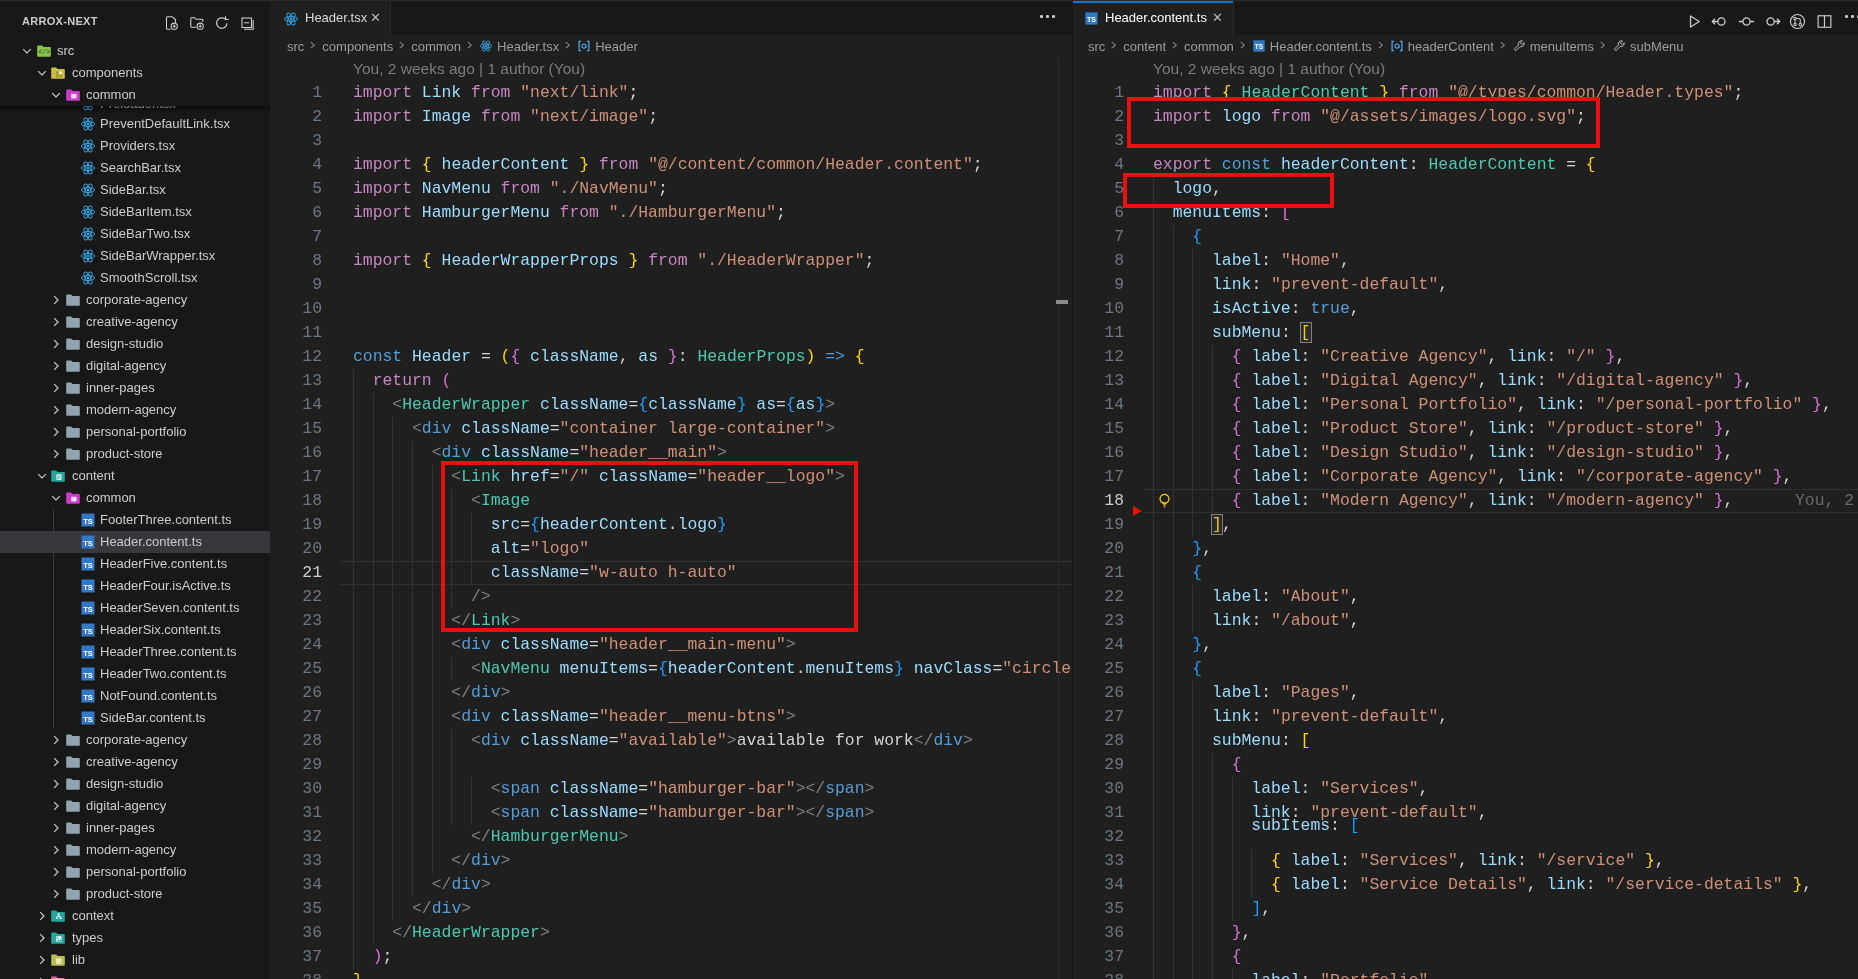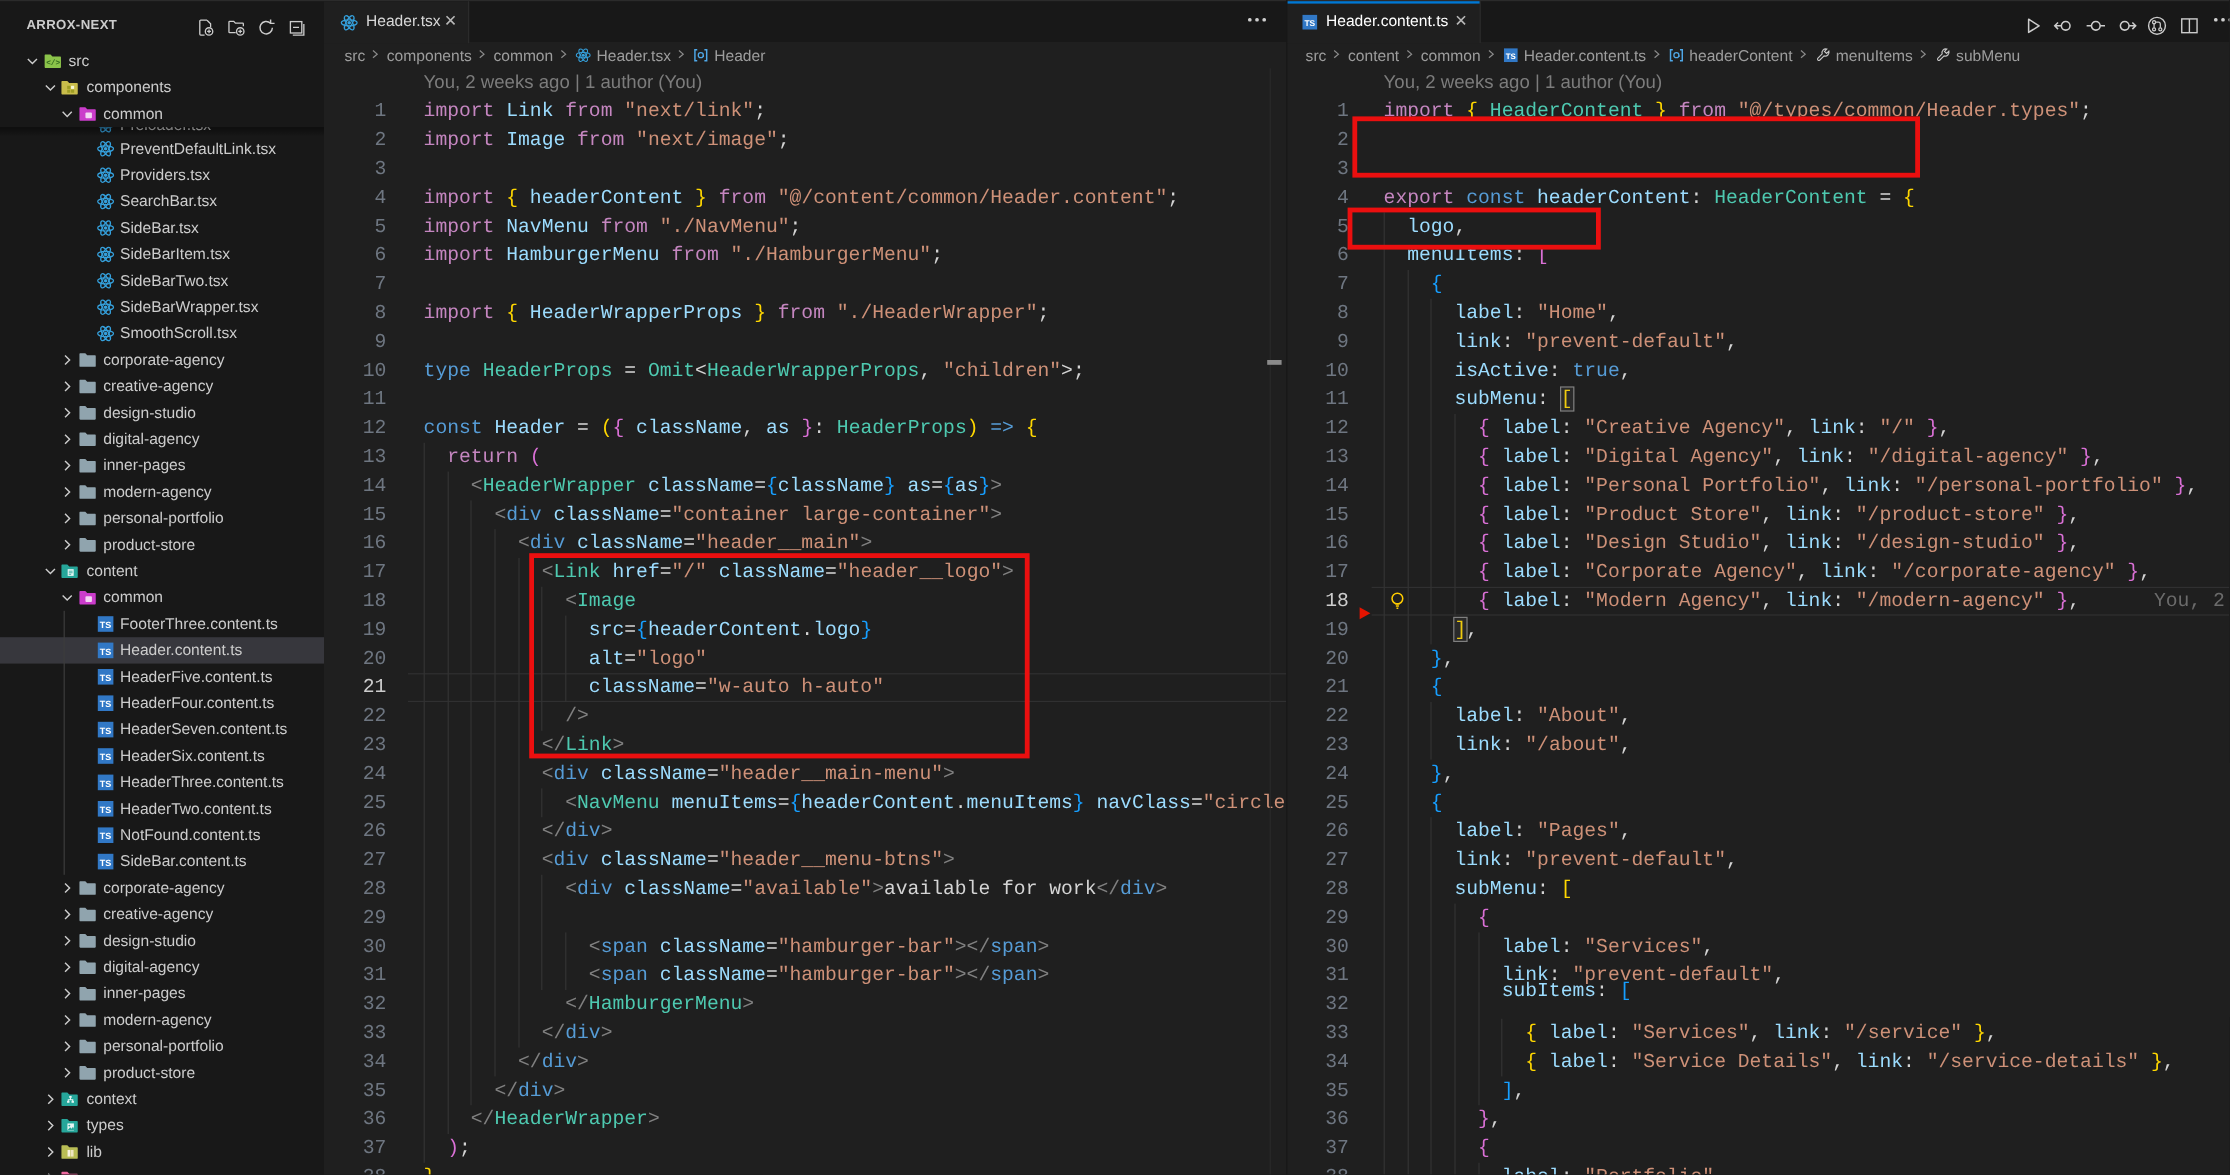--- a/index.html
+++ b/index.html
@@ -277,21 +277,21 @@
           <rect x="1.5" y="1.5" width="13" height="13" fill="#3178c6"></rect>
           <text x="8" y="11.5" font-size="7.5" font-weight="bold" fill="#fff" text-anchor="middle" font-family="Liberation Sans">TS</text>
         </svg>
         <span class="lbl" style="left:100px">HeaderFive.content.ts</span>
       </div>
       <div class="row" style="top:574px">
         <svg class="ficon" style="left:80px" viewBox="0 0 16 16">
           <rect x="1.5" y="1.5" width="13" height="13" fill="#3178c6"></rect>
           <text x="8" y="11.5" font-size="7.5" font-weight="bold" fill="#fff" text-anchor="middle" font-family="Liberation Sans">TS</text>
         </svg>
-        <span class="lbl" style="left:100px">HeaderFour.content.ts</span>
+        <span class="lbl" style="left:100px">HeaderFour.isActive.ts</span>
       </div>
       <div class="row" style="top:596px">
         <svg class="ficon" style="left:80px" viewBox="0 0 16 16">
           <rect x="1.5" y="1.5" width="13" height="13" fill="#3178c6"></rect>
           <text x="8" y="11.5" font-size="7.5" font-weight="bold" fill="#fff" text-anchor="middle" font-family="Liberation Sans">TS</text>
         </svg>
         <span class="lbl" style="left:100px">HeaderSeven.content.ts</span>
       </div>
       <div class="row" style="top:618px">
         <svg class="ficon" style="left:80px" viewBox="0 0 16 16">
@@ -507,21 +507,20 @@
       <div class="cl" style="left:83px;top:177px"><span class="pk">import </span><span class="id">NavMenu</span><span class="pk"> from </span><span class="st">"./NavMenu"</span><span class="pu">;</span></div>
       <div class="ln" style="left:12px;top:201px">6</div>
       <div class="cl" style="left:83px;top:201px"><span class="pk">import </span><span class="id">HamburgerMenu</span><span class="pk"> from </span><span class="st">"./HamburgerMenu"</span><span class="pu">;</span></div>
       <div class="ln" style="left:12px;top:225px">7</div>
       <div class="cl" style="left:83px;top:225px"></div>
       <div class="ln" style="left:12px;top:249px">8</div>
       <div class="cl" style="left:83px;top:249px"><span class="pk">import </span><span class="b1">{ </span><span class="id">HeaderWrapperProps</span><span class="b1"> }</span><span class="pk"> from </span><span class="st">"./HeaderWrapper"</span><span class="pu">;</span></div>
       <div class="ln" style="left:12px;top:273px">9</div>
       <div class="cl" style="left:83px;top:273px"></div>
       <div class="ln" style="left:12px;top:297px">10</div>
-      <div class="cl" style="left:83px;top:297px"><span class="bl">type </span><span class="ty">HeaderProps</span><span class="pu"> = </span><span class="ty">Omit</span><span class="pu">&lt;</span><span class="ty">HeaderWrapperProps</span><span class="pu">, </span><span class="st">"children"</span><span class="pu">&gt;;</span></div>
       <div class="ln" style="left:12px;top:321px">11</div>
       <div class="cl" style="left:83px;top:321px"></div>
       <div class="ln" style="left:12px;top:345px">12</div>
       <div class="cl" style="left:83px;top:345px"><span class="bl">const </span><span class="id">Header</span><span class="pu"> = </span><span class="b1">(</span><span class="b2">{</span><span class="id"> className</span><span class="pu">,</span><span class="id"> as</span><span class="b2"> }</span><span class="pu">: </span><span class="ty">HeaderProps</span><span class="b1">)</span><span class="bl"> =&gt; </span><span class="b1">{</span></div>
       <div class="ln" style="left:12px;top:369px">13</div>
       <div class="cl" style="left:83px;top:369px"><span class="pk">  return</span><span class="b2"> (</span></div>
       <div class="ln" style="left:12px;top:393px">14</div>
       <div class="cl" style="left:83px;top:393px"><span class="gy">    &lt;</span><span class="ty">HeaderWrapper</span><span class="id"> className</span><span class="pu">=</span><span class="b3">{</span><span class="id">className</span><span class="b3">}</span><span class="id"> as</span><span class="pu">=</span><span class="b3">{</span><span class="id">as</span><span class="b3">}</span><span class="gy">&gt;</span></div>
       <div class="ln" style="left:12px;top:417px">15</div>
       <div class="cl" style="left:83px;top:417px"><span class="gy">      &lt;</span><span class="bl">div</span><span class="id"> className</span><span class="pu">=</span><span class="st">"container large-container"</span><span class="gy">&gt;</span></div>
@@ -634,20 +633,21 @@
       <div class="ig" style="left:119.4px;top:681px;height:298px"></div>
       <div class="ig" style="left:139.0px;top:345px;height:168px"></div>
       <div class="ig" style="left:139.0px;top:753px;height:226px"></div>
       <div class="ig" style="left:158.7px;top:777px;height:144px"></div>
       <div class="ig" style="left:158.7px;top:969px;height:10px"></div>
       <div class="ig" style="left:178.4px;top:849px;height:48px"></div>
       <div class="blame" style="left:80px;top:57px">You, 2 weeks ago | 1 author (You)</div>
       <div class="ln" style="left:11px;top:81px">1</div>
       <div class="cl" style="left:80px;top:81px"><span class="pk">import </span><span class="b1">{ </span><span class="ty">HeaderContent</span><span class="b1"> }</span><span class="pk"> from </span><span class="st">"@/types/common/Header.types"</span><span class="pu">;</span></div>
       <div class="ln" style="left:11px;top:105px">2</div>
+      <div class="cl" style="left:80px;top:105px"><span class="pk">import </span><span class="id">logo</span><span class="pk"> from </span><span class="st">"@/assets/images/logo.svg"</span><span class="pu">;</span></div>
       <div class="ln" style="left:11px;top:129px">3</div>
       <div class="cl" style="left:80px;top:129px"></div>
       <div class="ln" style="left:11px;top:153px">4</div>
       <div class="cl" style="left:80px;top:153px"><span class="pk">export </span><span class="bl">const </span><span class="id">headerContent</span><span class="pu">: </span><span class="ty">HeaderContent</span><span class="pu"> = </span><span class="b1">{</span></div>
       <div class="ln" style="left:11px;top:177px">5</div>
       <div class="cl" style="left:80px;top:177px"><span class="id">  logo</span><span class="pu">,</span></div>
       <div class="ln" style="left:11px;top:201px">6</div>
       <div class="cl" style="left:80px;top:201px"><span class="id">  menuItems</span><span class="pu">: </span><span class="b2">[</span></div>
       <div class="ln" style="left:11px;top:225px">7</div>
       <div class="cl" style="left:80px;top:225px"><span class="b3">    {</span></div>

